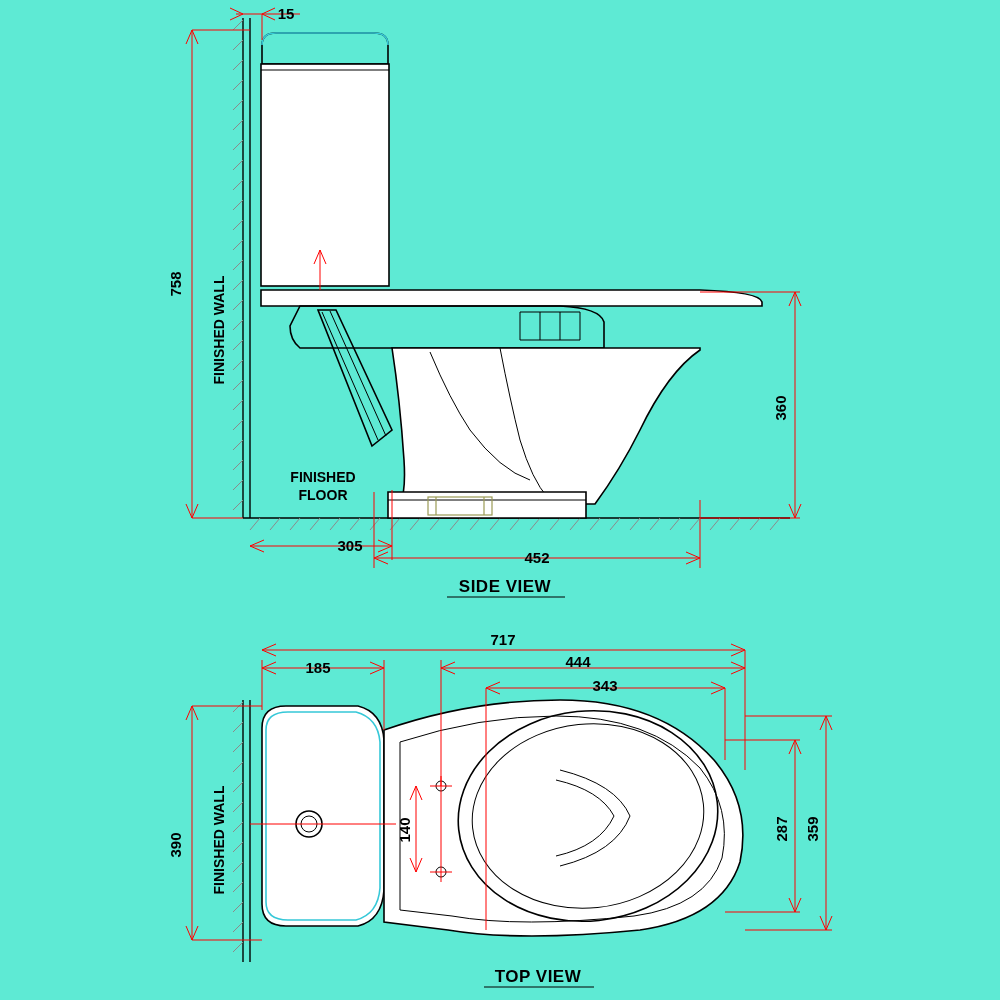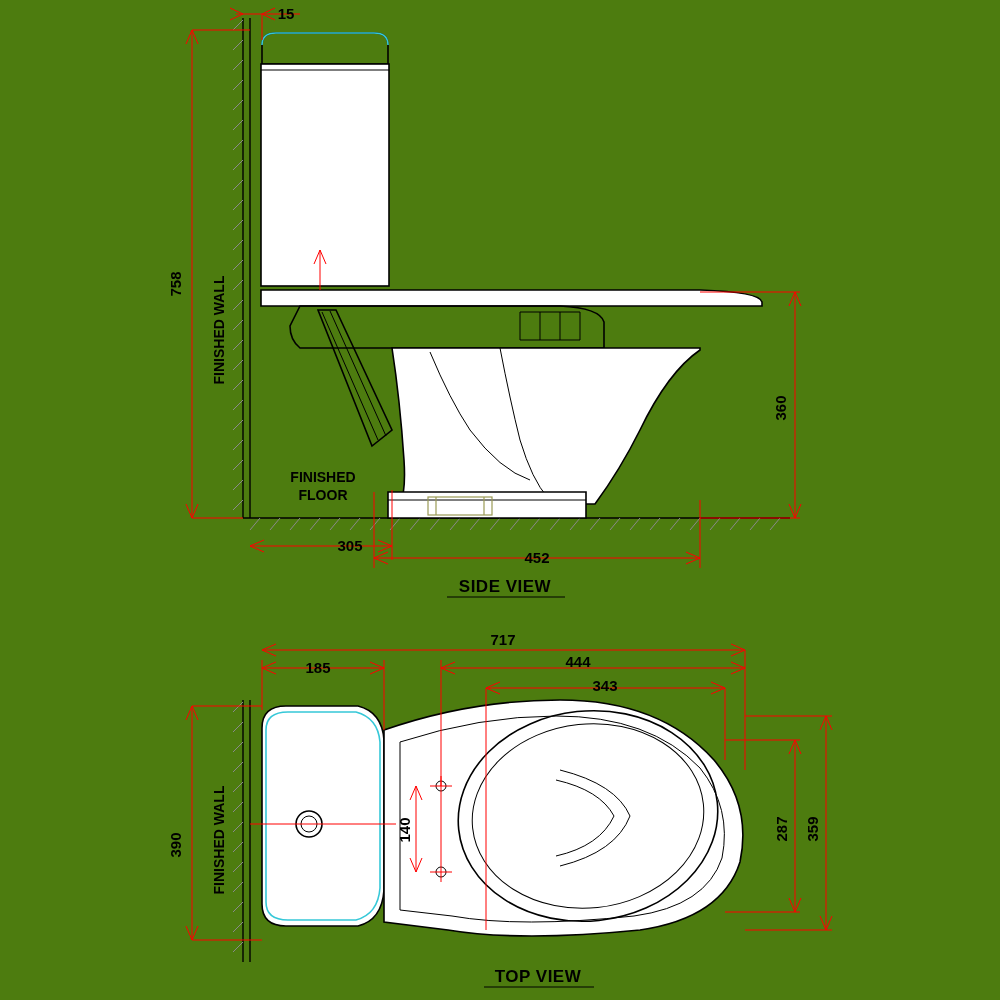--- a/index.html
+++ b/index.html
@@ -10,21 +10,21 @@
   body {
     width: 1000px;
     height: 1000px;
     font-family: "Liberation Sans", sans-serif;
     overflow: hidden;
   }
   #sheet {
     position: relative;
     width: 1000px;
     height: 1000px;
-    background: #4d7c0f;
+    background: #5eead4;
   }
   svg.drawing {
     position: absolute;
     left: 0;
     top: 0;
     width: 1000px;
     height: 1000px;
   }
   .dimtext {
     font-family: "Liberation Sans", sans-serif;

